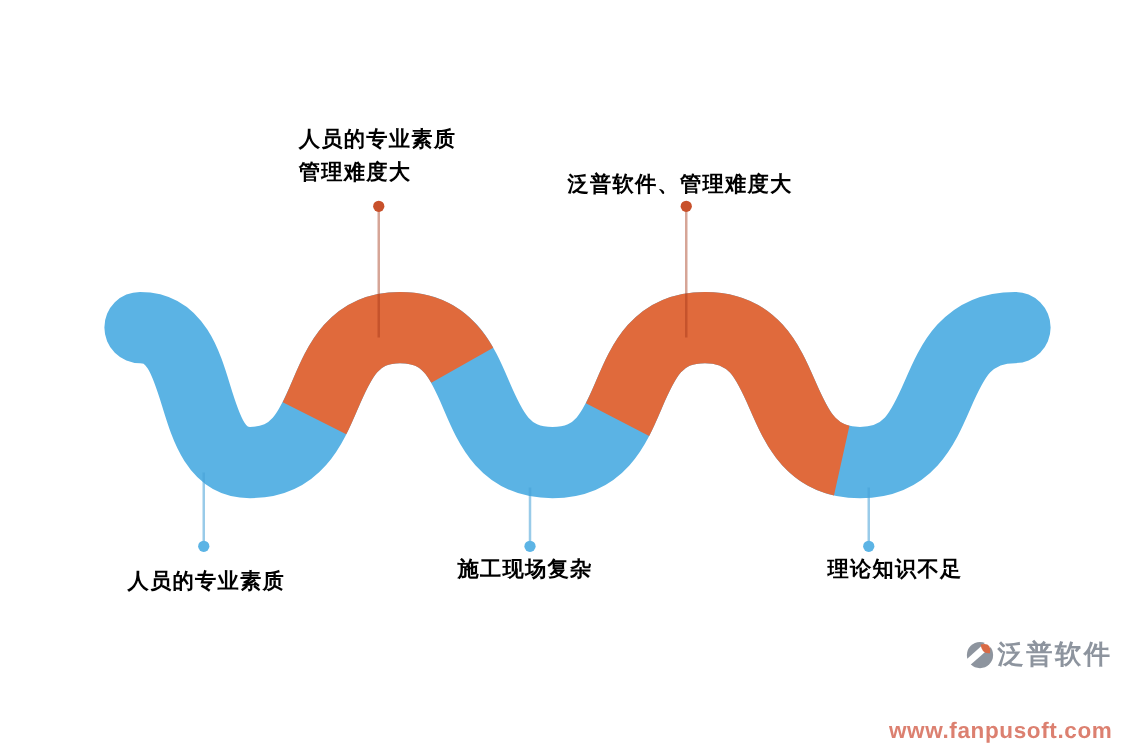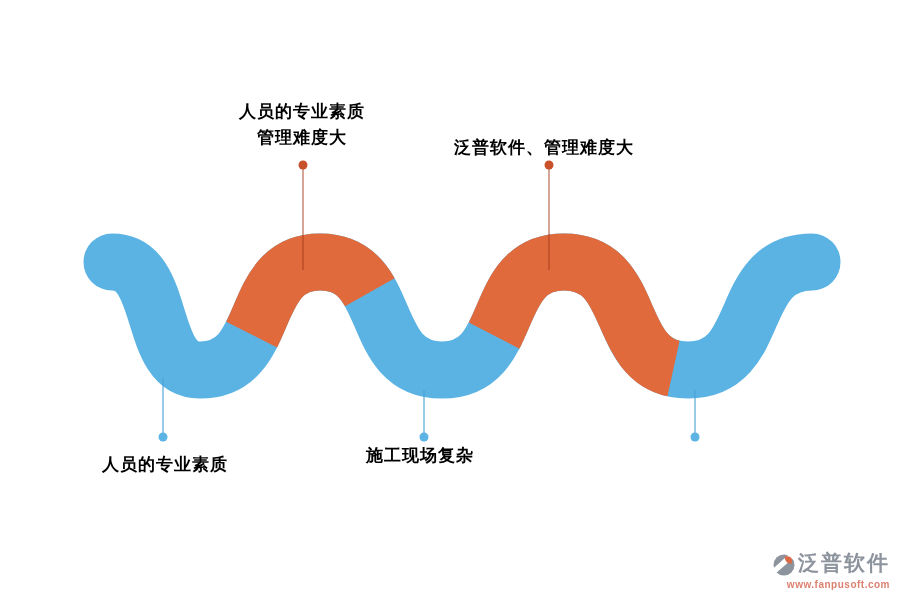--- a/index.html
+++ b/index.html
@@ -4,32 +4,32 @@
 <style>
   html,body{margin:0;padding:0;background:#ffffff;}
   .stage{
     position:relative;width:900px;height:600px;background:#ffffff;
     font-family:"Liberation Sans","DejaVu Sans",sans-serif;
     overflow:hidden;
   }
   .wave-svg{position:absolute;left:0;top:0;}
   .callout{
     position:absolute;transform:translateX(-50%);
-    text-align:center;color:#000000;font-weight:700;
+    color:#000000;font-weight:700;
     font-size:17px;line-height:26px;letter-spacing:1px;white-space:nowrap;
   }
   .watermark{
     position:absolute;right:10px;bottom:8px;text-align:right;
   }
   .watermark .brandrow{display:flex;align-items:center;justify-content:flex-end;gap:2px;}
   .watermark .brand{
-    font-size:21px;font-weight:700;color:#8D949E;letter-spacing:2px;line-height:22px;font-family:Liberation Mono, monospace;
+    font-size:21px;font-weight:700;color:#8D949E;letter-spacing:2px;line-height:22px;
   }
   .watermark .url{
-    font-size:10px;color:#DC8070;letter-spacing:0.5px;line-height:15px;font-weight:700;
+    font-size:18px;color:#DC8070;letter-spacing:0.5px;line-height:15px;font-weight:700;margin-top:41px;
   }
 </style>
 </head>
 <body>
 
 <div class="stage">
 
   <svg class="wave-svg" width="900" height="600" viewBox="0 0 900 600">
 
     <path d="M 112 262 C 168 262 146 370 200 370
@@ -69,20 +69,23 @@
   </div>
 
   <div class="callout" style="left:165px;top:452px">
     <div>人员的专业素质</div>
   </div>
 
   <div class="callout" style="left:420px;top:443px">
     <div>施工现场复杂</div>
   </div>
 
+  <div class="callout" style="left:716px;top:443px">
+    <div>理论知识不足</div>
+  </div>
 
   <div class="watermark">
     <div class="brandrow">
       <svg width="24" height="24" viewBox="-12 -12 24 24">
         <circle cx="0" cy="0" r="10.5" fill="#8D949E"></circle>
         <path d="M -12 4.5 L 6.5 -12 L 10.5 -8 L -8.5 8.5 Z" fill="#ffffff"></path>
         <path d="M 0.5 -8.5 Q 9.5 -10.5 8 -1.5 Q 1.5 -0.5 0.5 -8.5 Z" fill="#D96A45"></path>
       </svg>
       <span class="brand" style="color: rgb(141, 148, 158);">泛普软件</span>
     </div>

